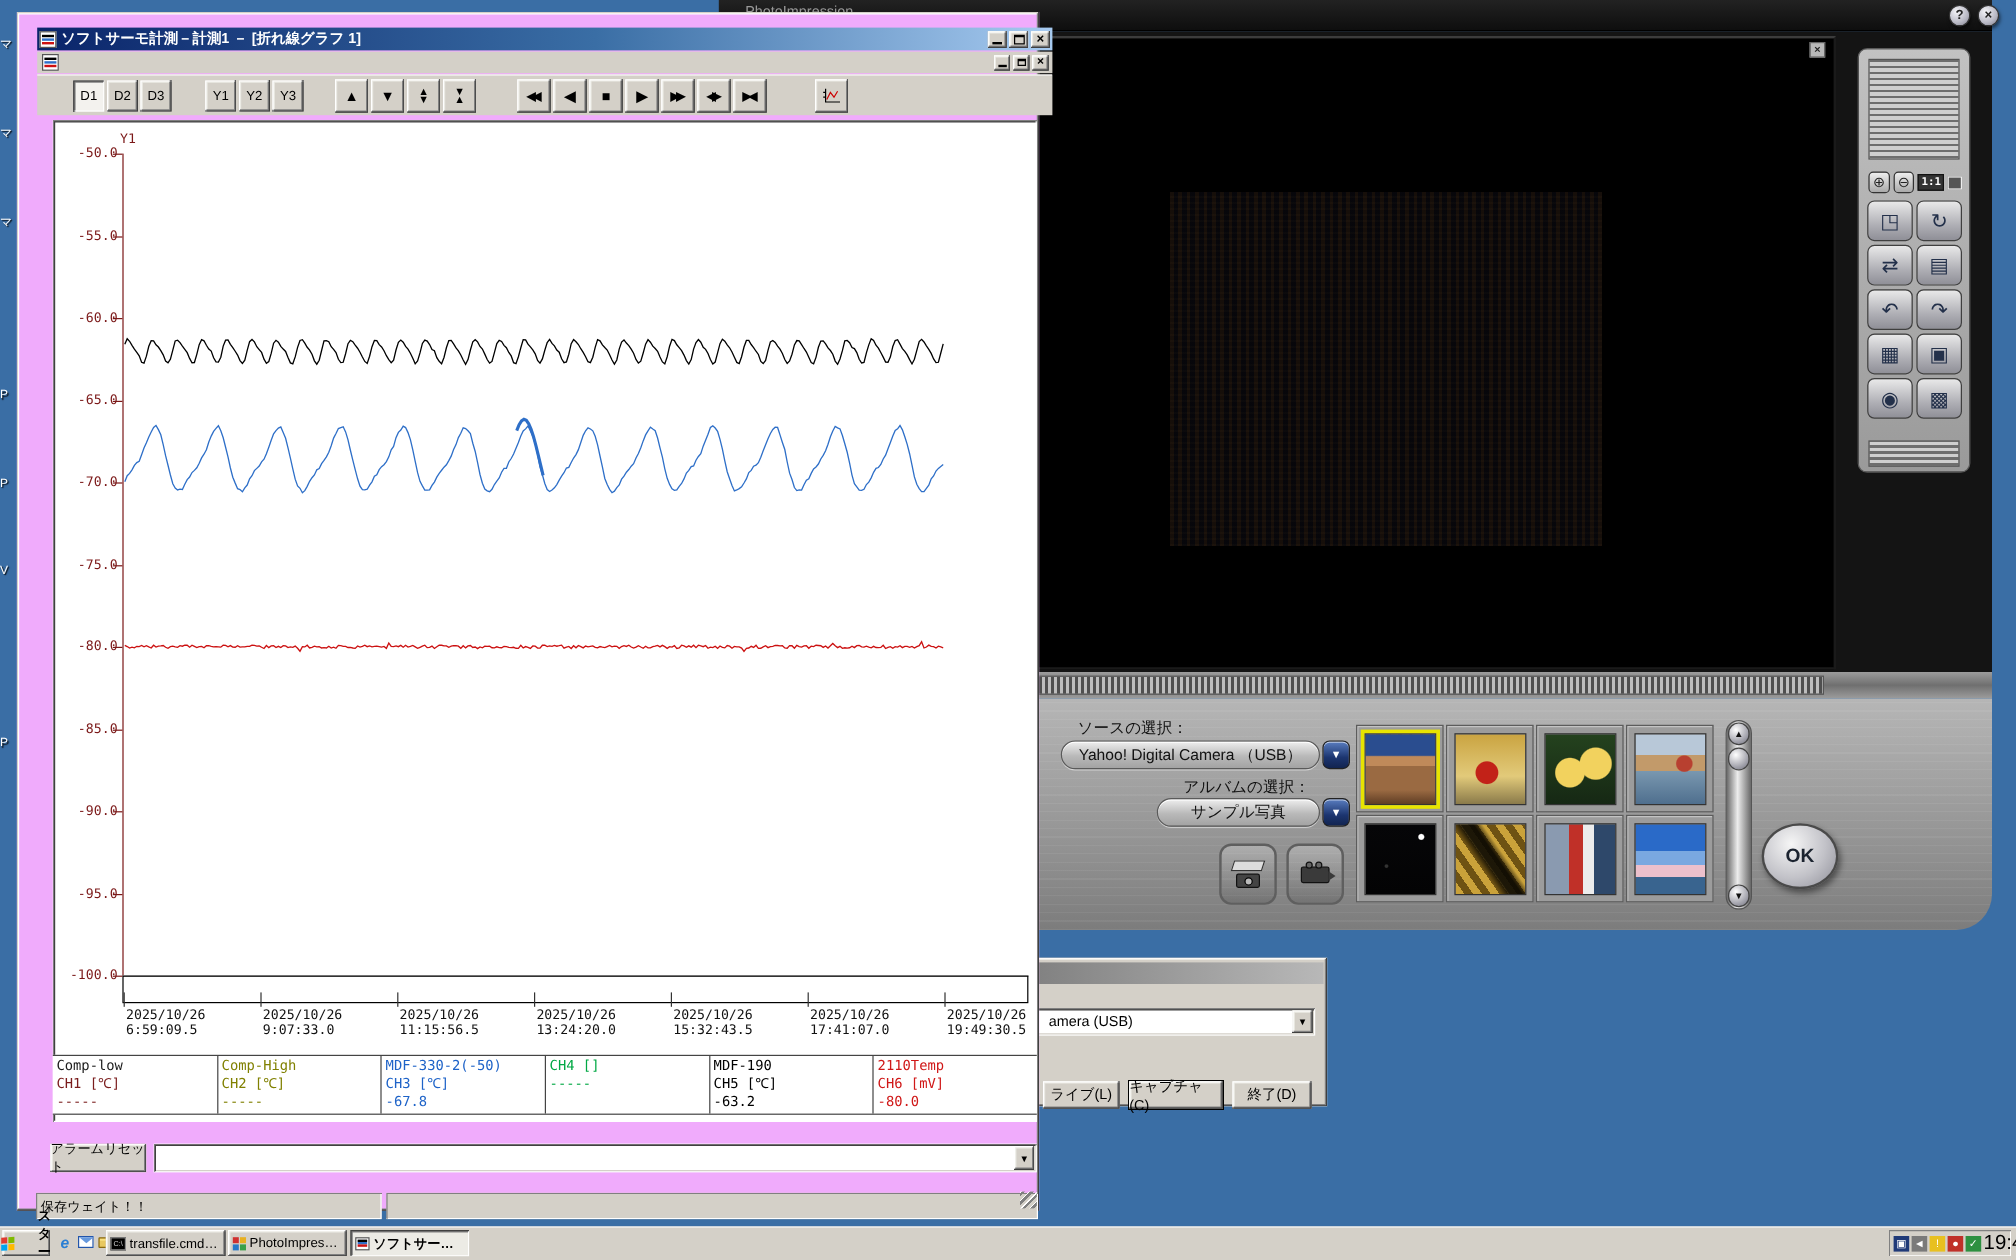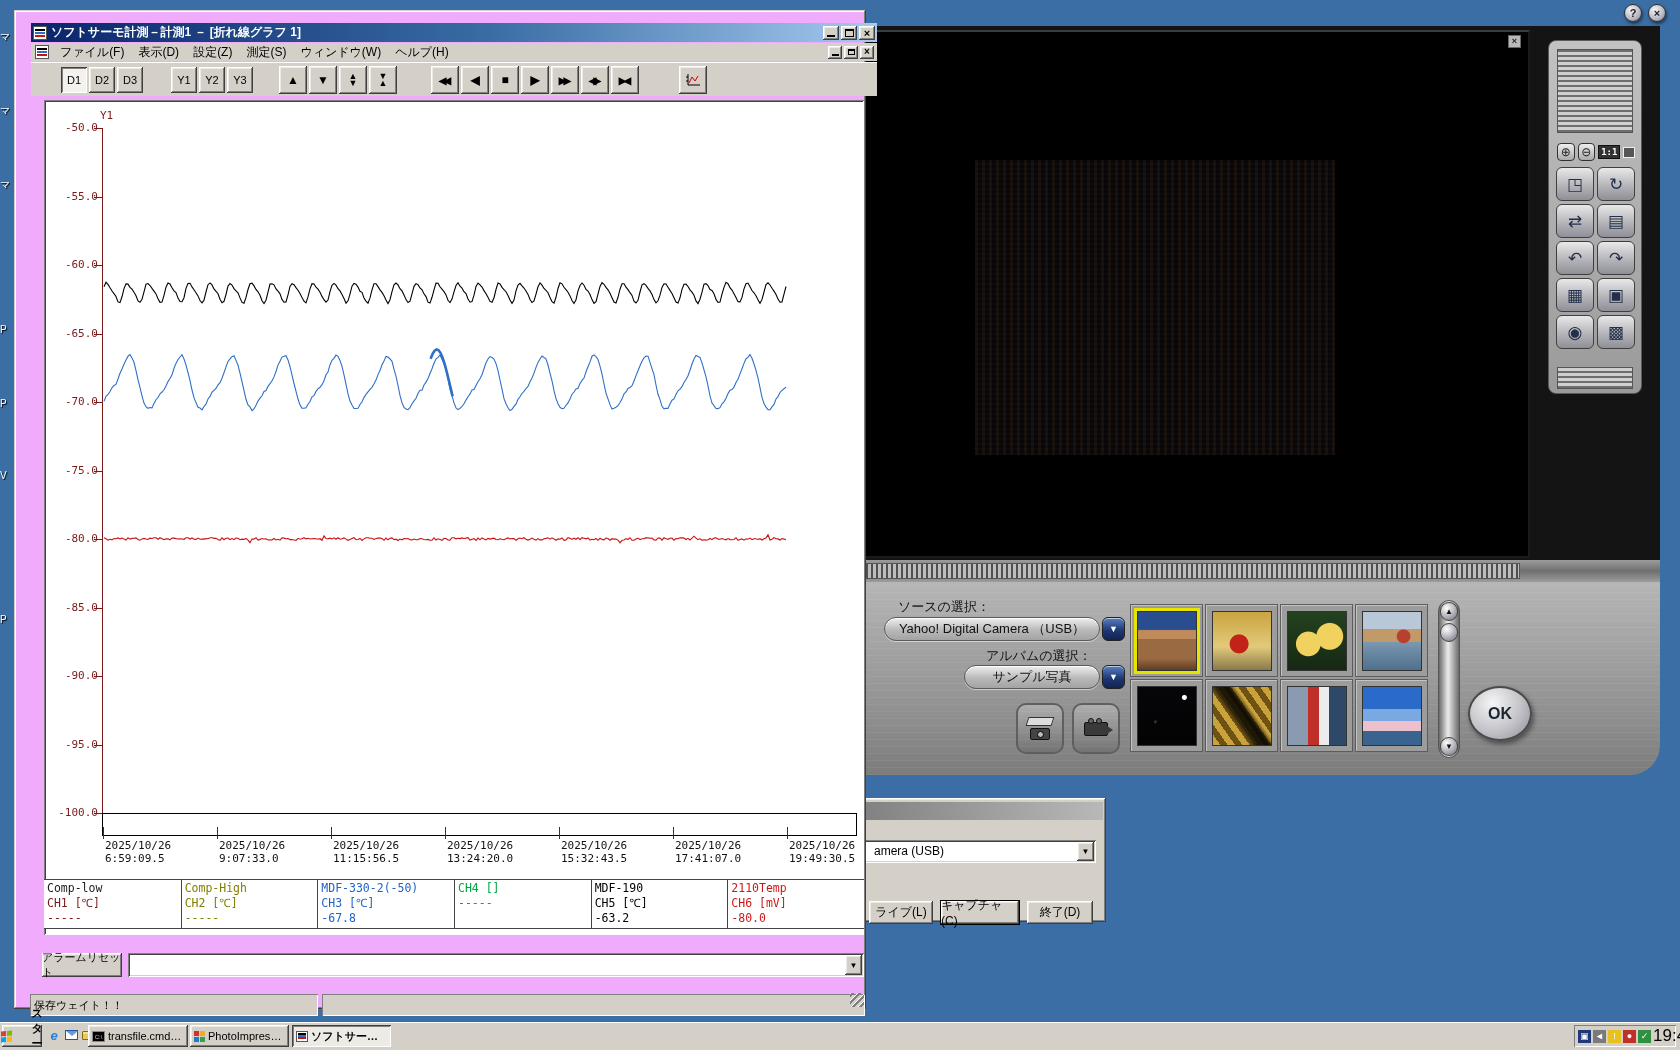--- a/index.html
+++ b/index.html
@@ -164,20 +164,23 @@
   <div id="fragments">
       <div class="fragment" style="top: 30px;">マ</div>
       <div class="fragment" style="top: 104px;">マ</div>
       <div class="fragment" style="top: 178px;">マ</div>
       <div class="fragment" style="top: 324px;">P</div>
       <div class="fragment" style="top: 398px;">P</div>
       <div class="fragment" style="top: 470px;">V</div>
       <div class="fragment" style="top: 614px;">P</div>
     </div>
 
+  <div id="pi-bar" class="abs">
+    <span class="ttl">PhotoImpression</span>
+  </div>
   <div class="roundbtn" style="left:1624px;top:4px;">?</div>
   <div class="roundbtn" style="left:1648px;top:4px;">×</div>
 
   <div id="pi-body" class="abs"></div>
   <div id="pi-preview" class="abs"></div>
   <div id="pi-noise" class="abs"></div>
   <div id="pi-prevclose" class="abs">×</div>
 
   <div id="pi-grille" class="abs"></div>
   <div id="pi-ridges" class="abs"></div>
@@ -303,28 +306,20 @@
         <span class="wbtn btn95">
             <span class="closegl">×</span>
           </span>
       </span>
     </div>
     <div id="meas-menu" class="abs">
       <span class="appicon" style="margin:0 4px;">
           <i style="background:#000"></i>
           <i style="background:#2E6FC8"></i>
           <i style="background:#CC1111"></i>
-        </span>
-      <span id="menuitems" style="display:flex;">
-          <span class="menu-item">ファイル(F)</span>
-          <span class="menu-item">表示(D)</span>
-          <span class="menu-item">設定(Z)</span>
-          <span class="menu-item">測定(S)</span>
-          <span class="menu-item">ウィンドウ(W)</span>
-          <span class="menu-item">ヘルプ(H)</span>
         </span>
       <span class="wbtns" style="margin-right:3px;">
         <span class="wbtn wbtn-sm btn95">
             <span class="mingl" style="width:7px;margin-top:6px;"></span>
           </span>
         <span class="wbtn wbtn-sm btn95">
             <span class="maxgl" style="width:7px;height:6px;"></span>
           </span>
         <span class="wbtn wbtn-sm btn95">
             <span class="closegl" style="font-size:10px;">×</span>

